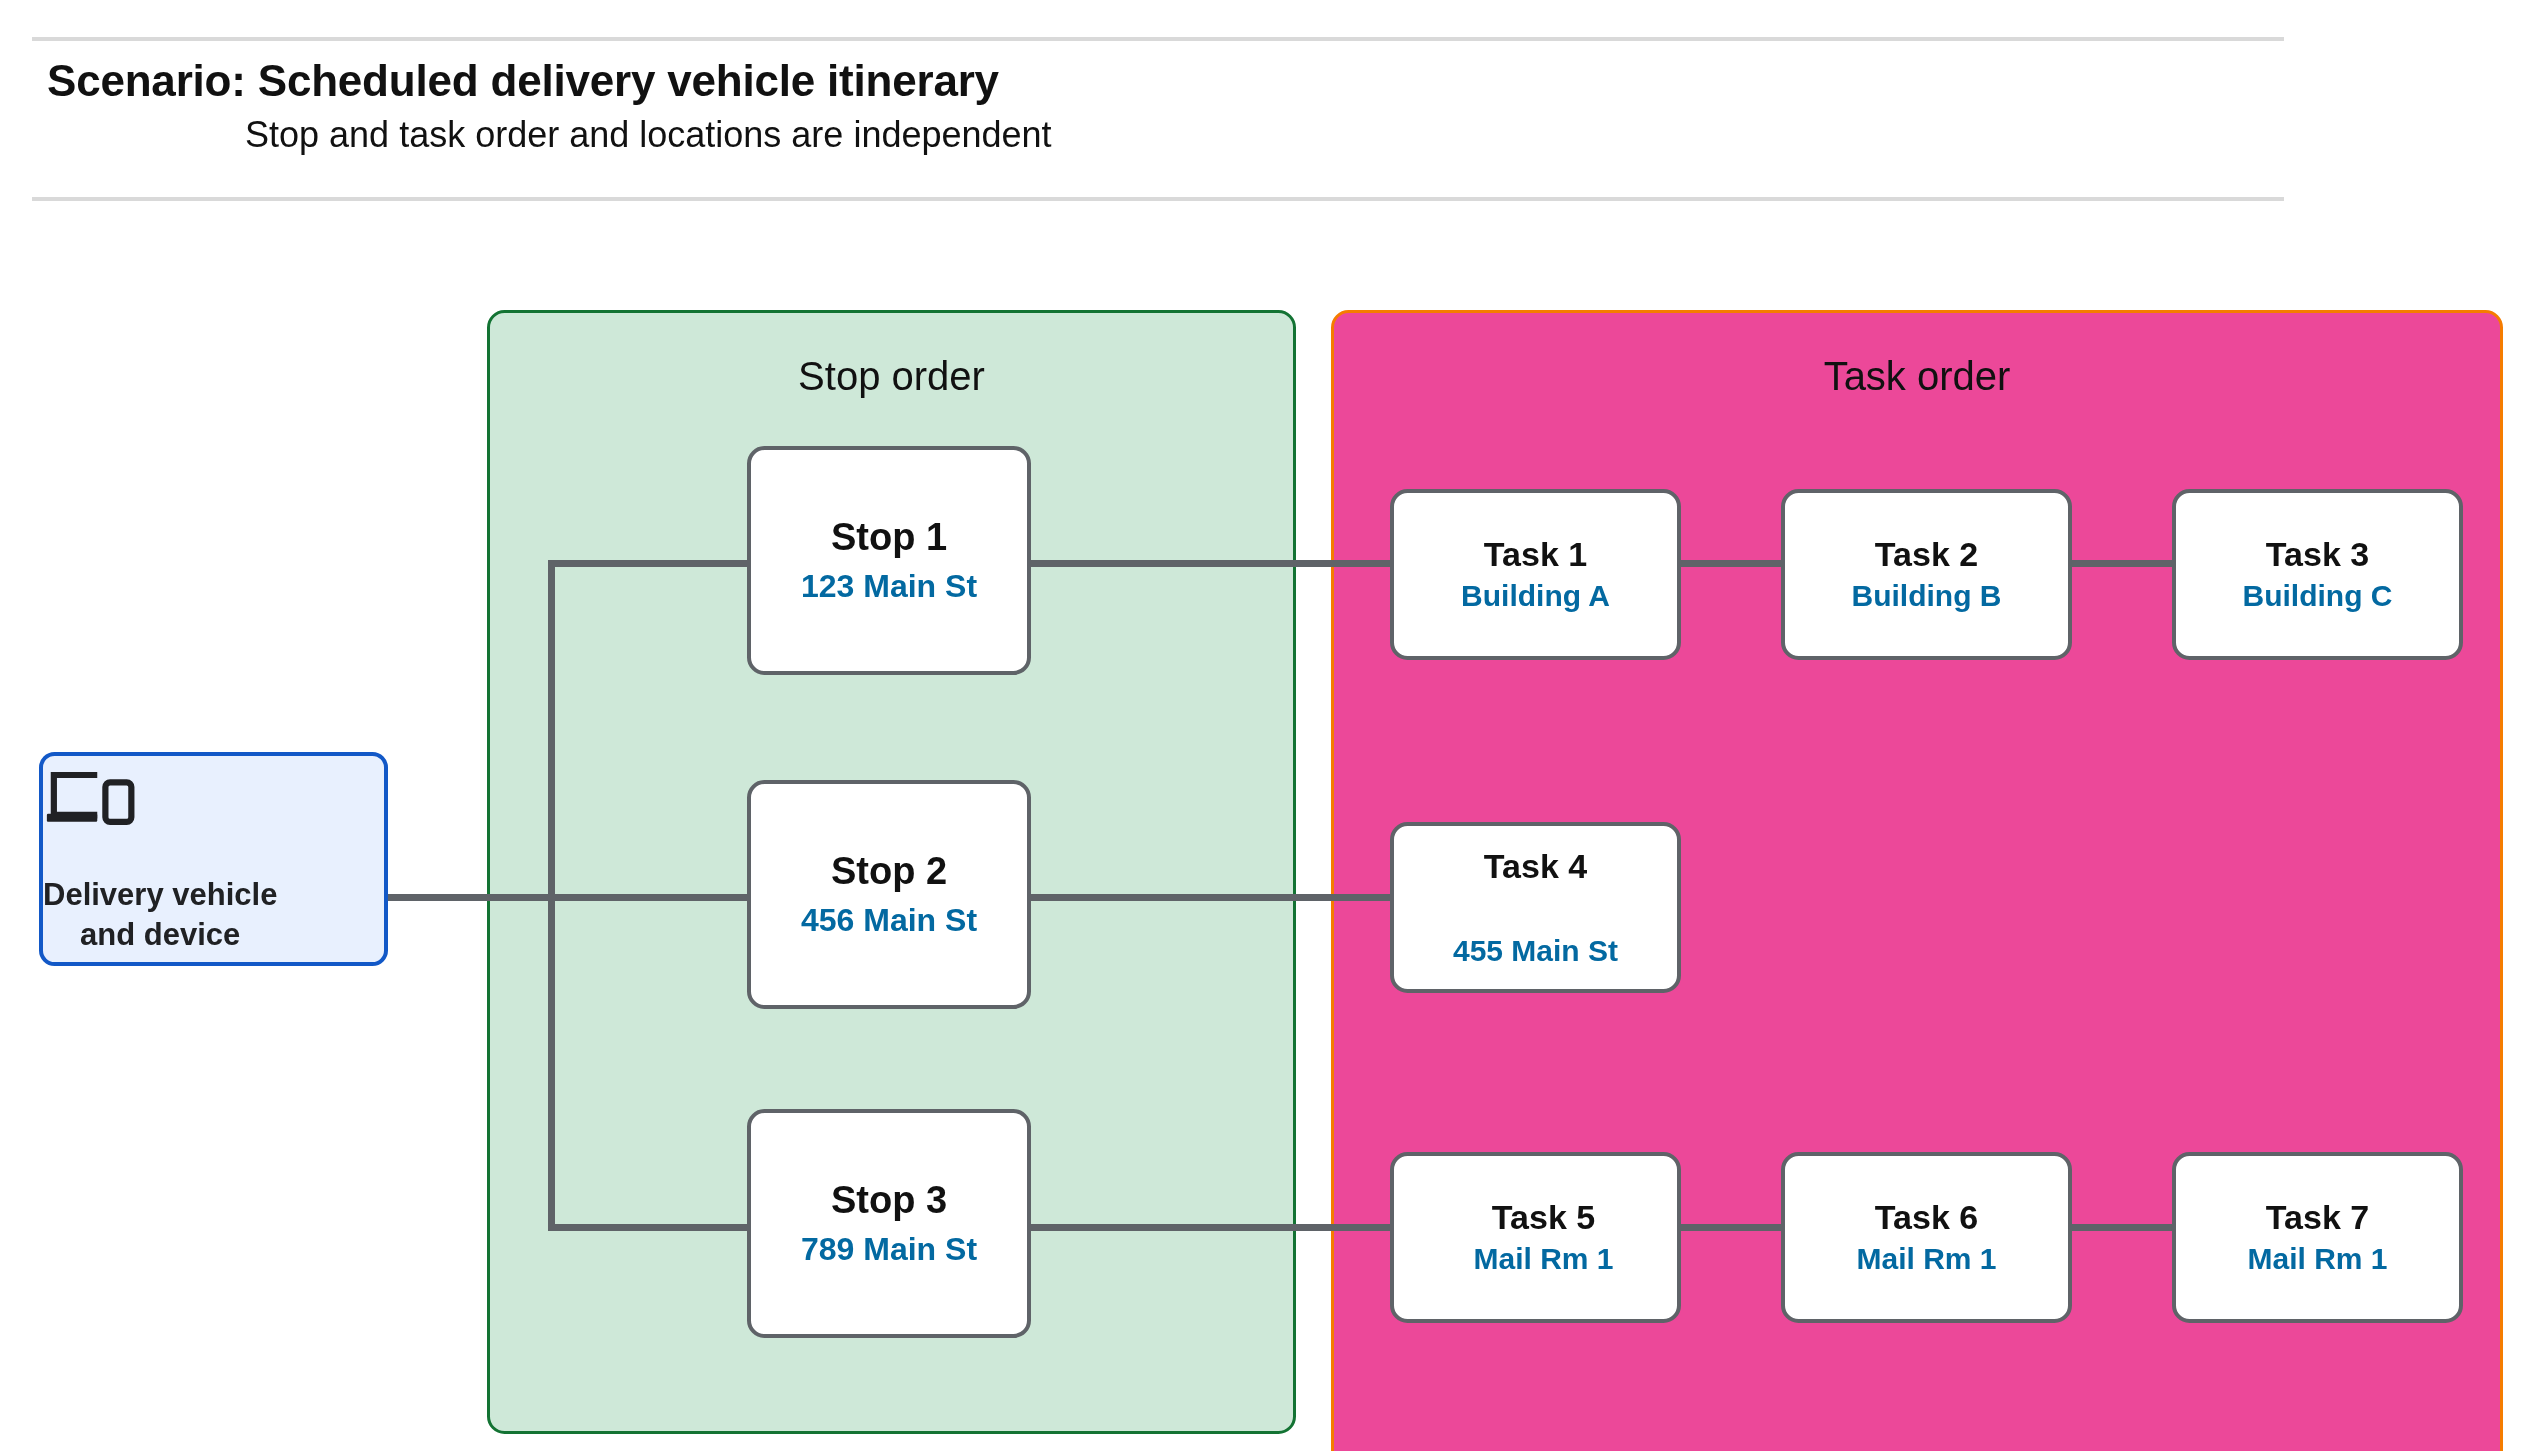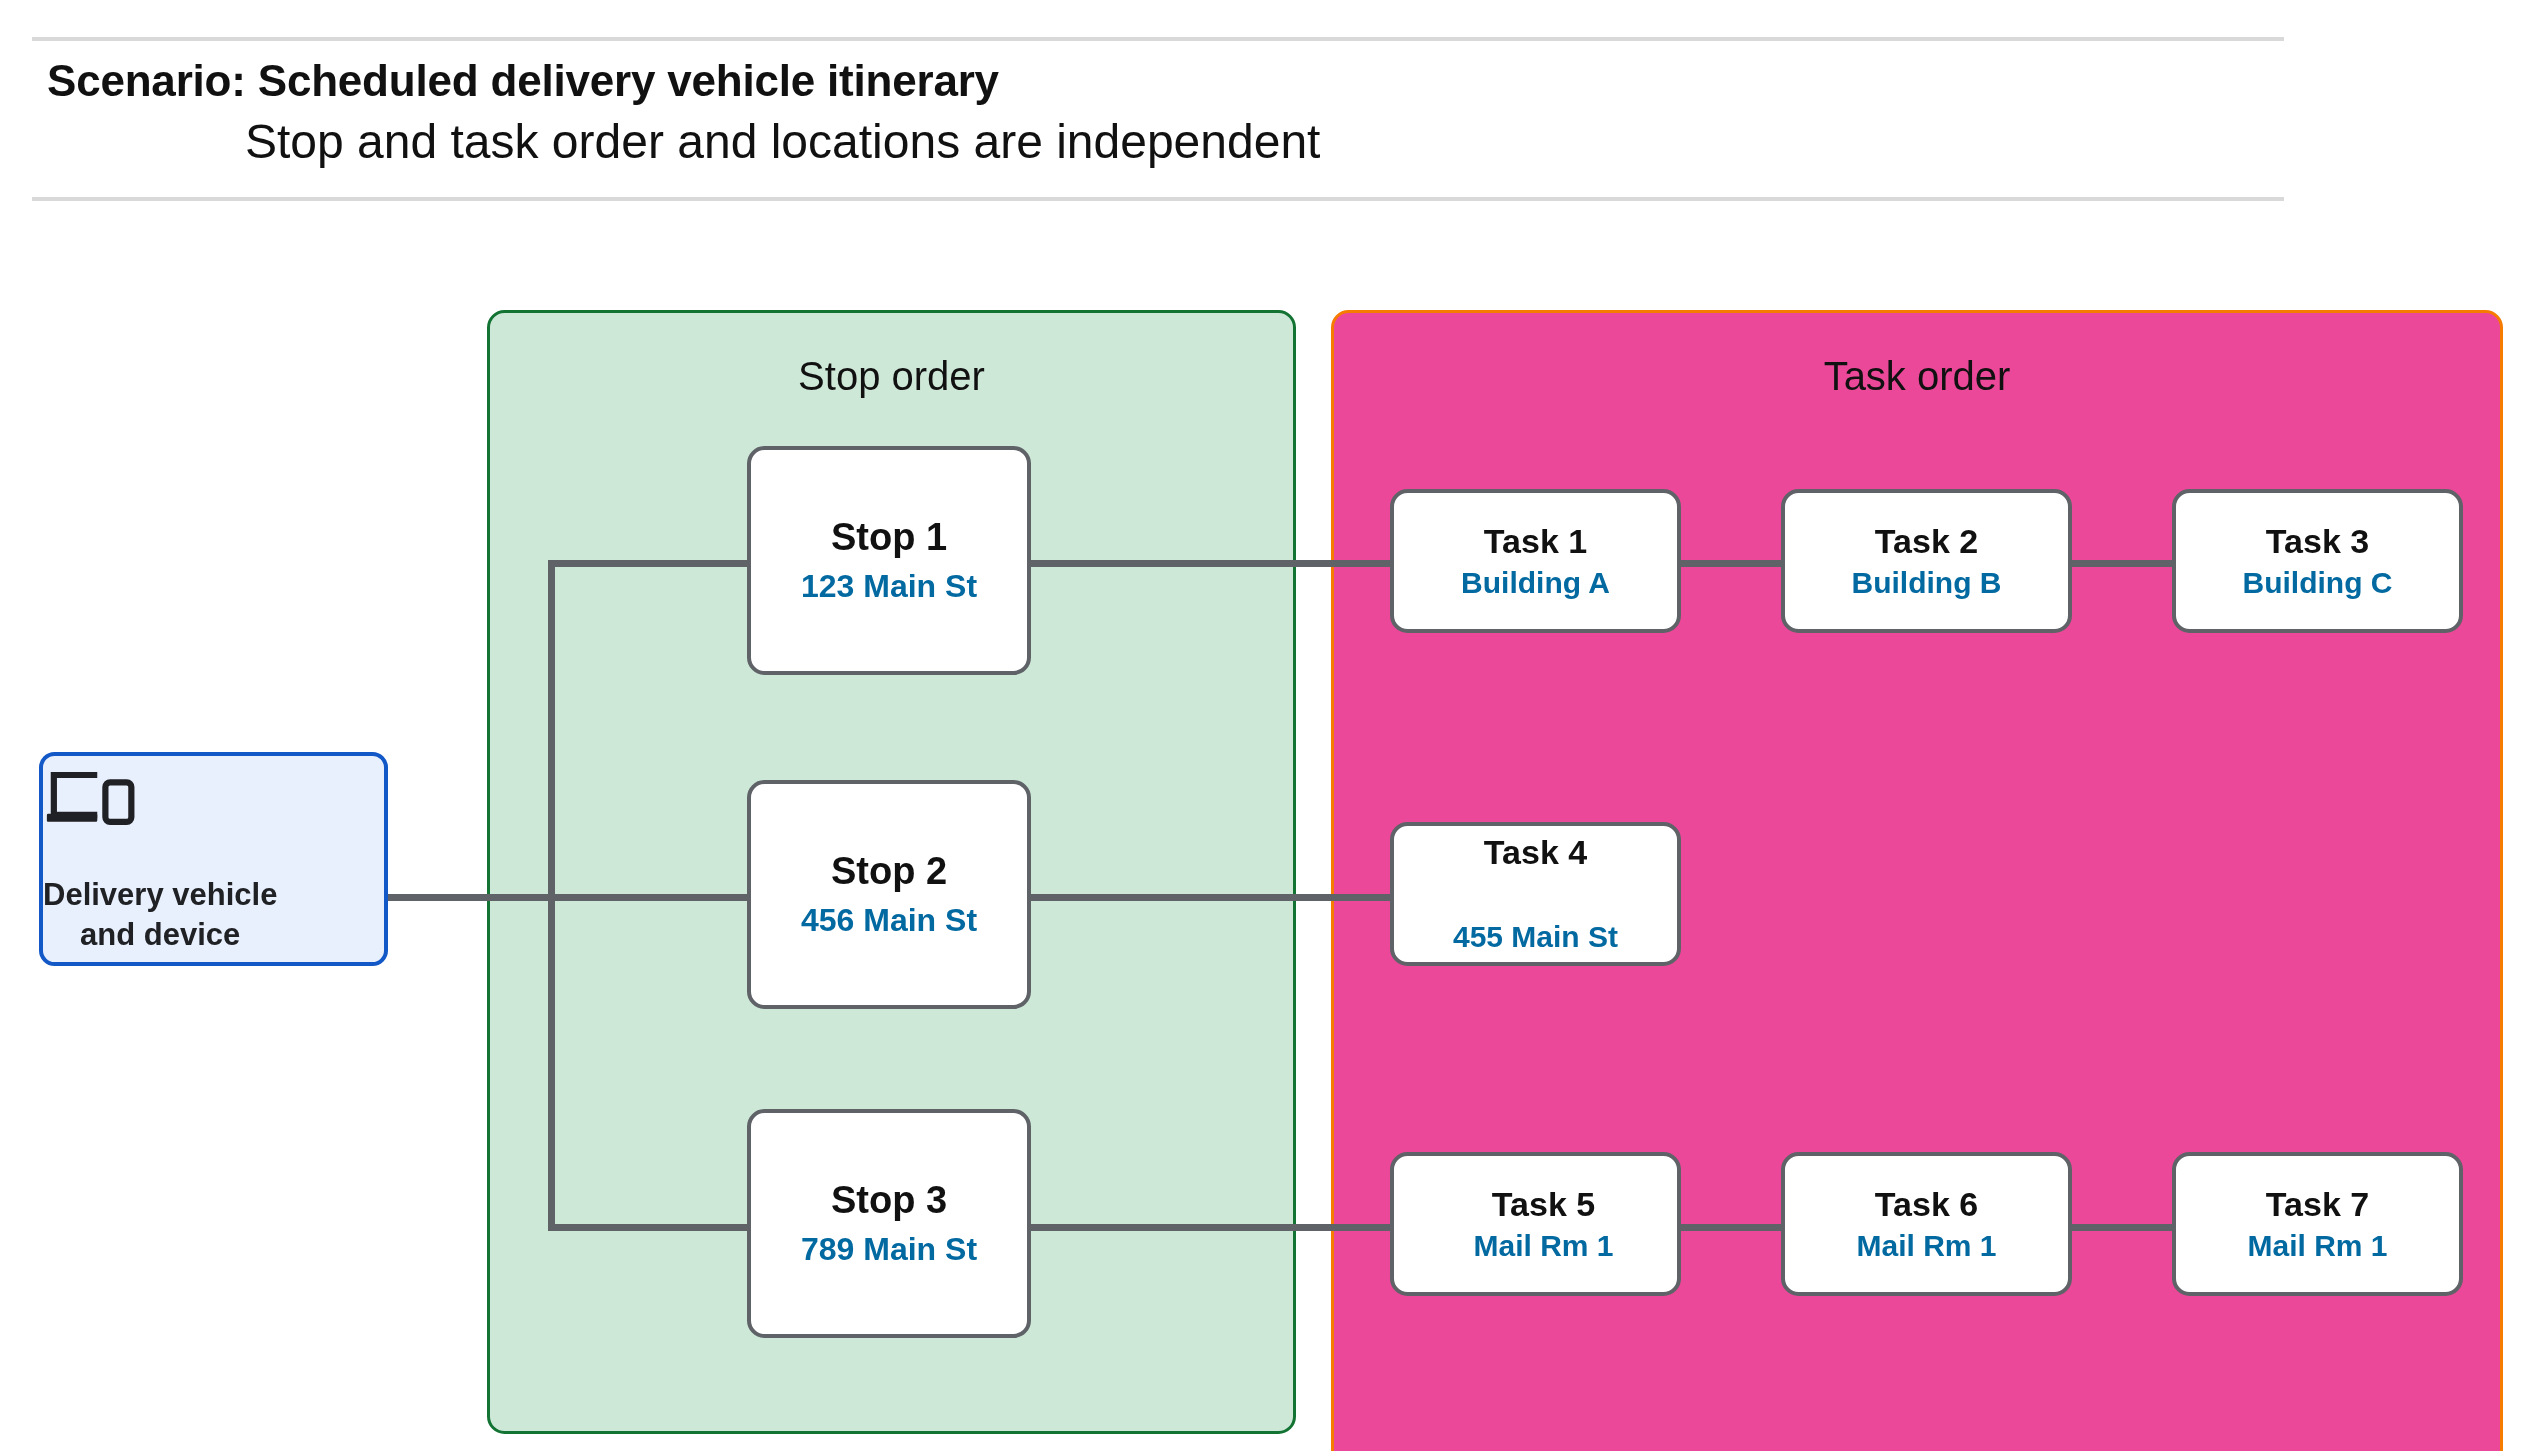--- a/index.html
+++ b/index.html
@@ -37,21 +37,21 @@
     font-size: 44px;
     font-weight: 700;
     color: #111111;
     letter-spacing: -0.2px;
     white-space: nowrap;
   }
   #header-subtitle {
     position: absolute;
     left: 245px;
     top: 114px;
-    font-size: 48px;
+    font-size: 36px;
     font-weight: 400;
     color: #111111;
     white-space: nowrap;
   }
 
   
   .group {
     position: absolute;
     border-radius: 17.5px;
     box-sizing: border-box;
@@ -141,21 +141,21 @@
   }
   .node .sub {
     font-size: 32px;
     font-weight: 700;
     color: #0369a1;
     line-height: 1.15;
     margin-top: 7.8px;
     text-align: center;
   }
   .stop-node { width: 284px; height: 229px; }
-  .task-node { width: 291px; height: 144px; }
+  .task-node { width: 291px; height: 171px; }
   .task-node .title { font-size: 34px; }
   .task-node .sub { font-size: 30px; margin-top: 4.8px; }
 </style>
 </head>
 <body>
 
 <div id="page">
 
   <div class="rule top"></div>
   <div id="header-title">Scenario: Scheduled delivery vehicle itinerary</div>

